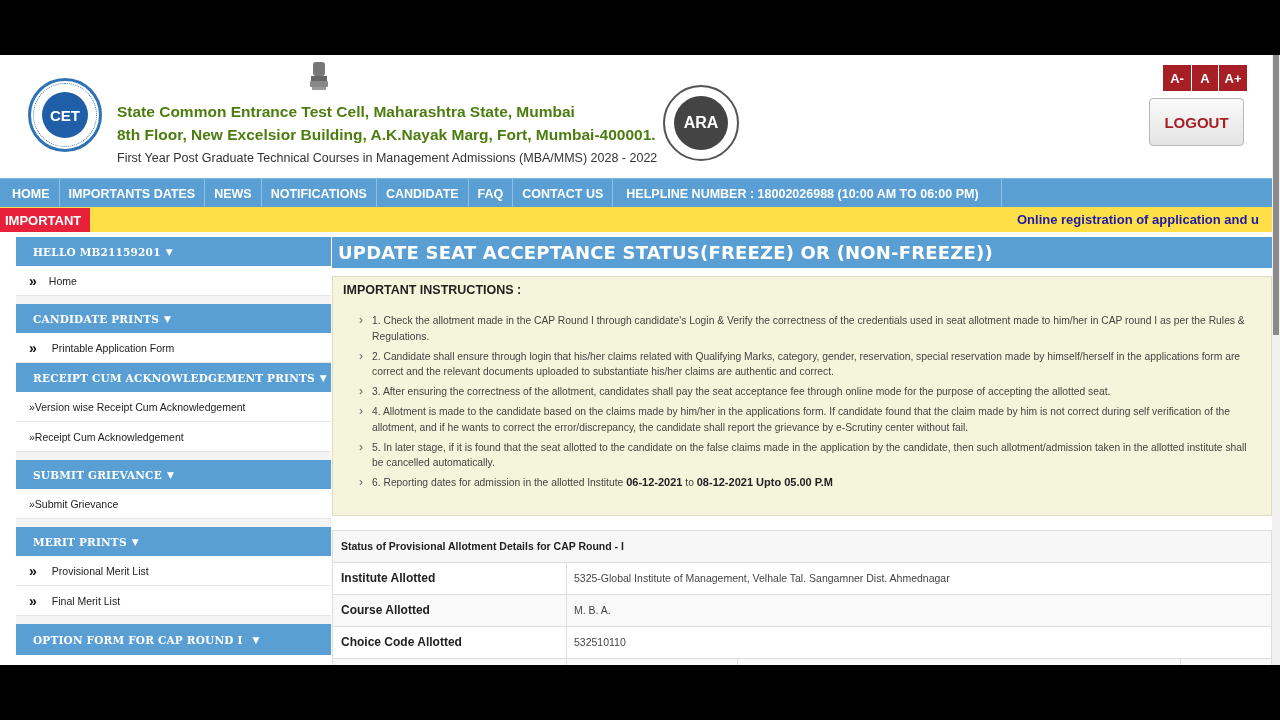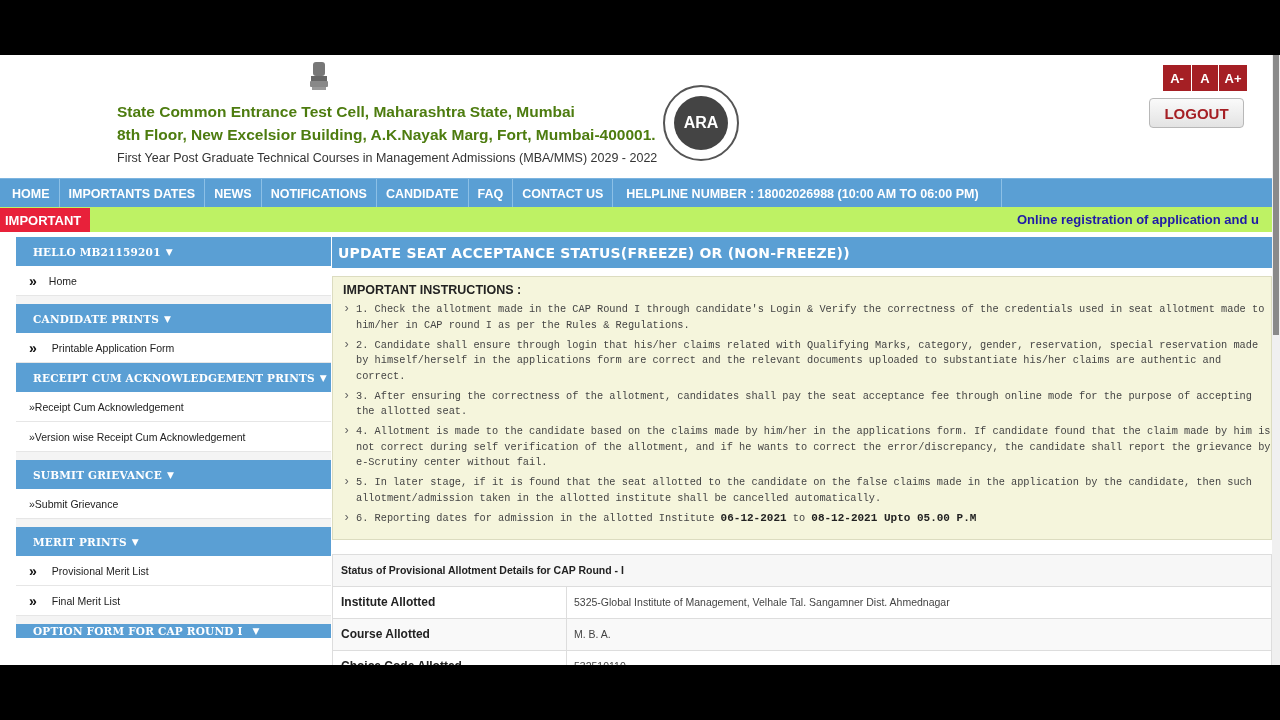--- a/index.html
+++ b/index.html
@@ -15,70 +15,74 @@
   .emblem { position:absolute; left:307px; top:5px; width:24px; height:32px; }
   .title1, .title2 { position:absolute; left:117px; font-size:15.5px; font-weight:bold; color:#4d7c0f; white-space:nowrap; }
   .title1 { top:48px; }
   .title2 { top:71px; }
   .subtitle { position:absolute; left:117px; top:96px; font-size:12.5px; color:#333; white-space:nowrap; }
   .ara-logo { position:absolute; left:663px; top:30px; width:76px; height:76px; border-radius:50%; background:#fff; border:2px solid #555; box-sizing:border-box; }
   .ara-logo .inner { position:absolute; left:9px; top:9px; width:54px; height:54px; border-radius:50%; background:#444; color:#fff; font-weight:bold; font-size:16px; display:flex; align-items:center; justify-content:center; }
   .font-btns { position:absolute; left:1163px; top:10px; display:flex; gap:1px; }
   .font-btn { width:26px; height:26px; background:#a51f24; color:#fff; font-weight:bold; font-size:13px; display:flex; align-items:center; justify-content:center; cursor:pointer; }
   .font-btn.w { width:28px; }
-  .logout-btn { position:absolute; left:1149px; top:43px; width:95px; height:30px; border:1px solid #b8b8b8; border-radius:4px; background:linear-gradient(#fafafa,#e3e3e3); color:#a51f24; font-weight:bold; font-size:15px; display:flex; align-items:center; justify-content:center; box-sizing:border-box; cursor:pointer; }
+  .logout-btn { position:absolute; left:1149px; top:43px; width:95px; height:48px; border:1px solid #b8b8b8; border-radius:4px; background:linear-gradient(#fafafa,#e3e3e3); color:#a51f24; font-weight:bold; font-size:15px; display:flex; align-items:center; justify-content:center; box-sizing:border-box; cursor:pointer; }
   
   .nav { position:absolute; left:0; top:123px; width:1272px; height:29px; background:#5a9fd4; display:flex; border-top:1px solid #7cb4df; }
   .nav-item { color:#fff; font-weight:bold; font-size:12.5px; padding:0 9px 0 9px; display:flex; align-items:center; border-right:1px solid #8cc0e6; white-space:nowrap; cursor:pointer; }
   .nav-item:first-child { padding-left:12px; }
   
-  .ticker { position:absolute; left:0; top:152px; width:1272px; height:25px; background:#bef264; }
+  .ticker { position:absolute; left:0; top:152px; width:1272px; height:25px; background:#fde047; }
   .ticker .label { position:absolute; left:0; top:1px; height:24px; width:90px; background:#e8213a; color:#fff; font-weight:bold; font-size:13px; display:flex; align-items:center; padding-left:5px; box-sizing:border-box; }
   .ticker .msg { position:absolute; left:1017px; top:5px; color:#1f1aa8; font-weight:bold; font-size:13px; white-space:nowrap; }
   
   .sidebar { position:absolute; left:16px; top:182px; width:315px; }
   .sb-head { background:#5a9fd4; color:#fff; font-family:"DejaVu Serif", serif; font-weight:bold; font-size:10.5px; height:29px; display:flex; align-items:center; padding-left:17px; letter-spacing:0.2px; cursor:pointer; }
   .sb-head .caret { margin-left:5px; font-size:9px; }
   .sb-item { background:#fff; border-bottom:1px solid #e6e6e6; font-size:10.5px; color:#222; height:29px; display:flex; align-items:center; padding-left:13px; cursor:pointer; }
   .sb-item .dbl { font-weight:bold; font-size:14px; margin-right:12px; color:#111; }
   .sb-item.plain { padding-left:13px; }
   .sb-gap { height:8px; background:#f4f4f4; }
   
   .main { position:absolute; left:332px; top:182px; width:940px; }
-  .page-title { background:#5a9fd4; color:#fff; font-family:"DejaVu Sans", sans-serif; font-weight:bold; font-size:14px; height:31px; display:flex; align-items:center; padding-left:6px; letter-spacing:0.2px; }
+  .page-title { background:#5a9fd4; color:#fff; font-family:"DejaVu Sans", sans-serif; font-weight:bold; font-size:18px; height:31px; display:flex; align-items:center; padding-left:6px; letter-spacing:0.2px; }
   .instr { margin-top:8px; background:#f5f5dc; border:1px solid #dcdcc0; padding:6px 0 8px 10px; }
   .instr h3 { margin:0 0 5px 0; font-size:12.5px; font-weight:bold; color:#222; }
-  .instr ul { list-style:none; margin:0; padding:0;font-family:Liberation Mono, monospace; }
+  .instr ul { list-style:none; margin:16px; padding:0; }
   .instr li { position:relative; padding-left:13px; font-size:10.3px; color:#444; line-height:15.5px; margin-bottom:4.5px; }
   .instr li:before { content:"›"; position:absolute; left:0; top:0; color:#666; font-size:12px; }
   .instr li b { color:#222; font-size:11px; }
   .alloc { margin-top:14px; border:1px solid #ddd; }
   .alloc .cap { background:#f7f7f7; font-size:10.5px; font-weight:bold; color:#222; height:31px; display:flex; align-items:center; padding-left:8px; border-bottom:1px solid #ddd; }
   .alloc .row { display:flex; height:31px; border-bottom:1px solid #ddd; }
   .alloc .row:nth-child(odd) { background:#f9f9f9; }
   .alloc .k { width:234px; border-right:1px solid #ddd; font-weight:bold; font-size:12px; color:#222; display:flex; align-items:center; padding-left:8px; box-sizing:border-box; }
   .alloc .v { flex:1; font-size:10.5px; color:#444; display:flex; align-items:center; padding-left:7px; }
   .alloc .v2 { width:171px; border-right:1px solid #ddd; font-size:10.5px; color:#444; display:flex; align-items:center; padding-left:7px; box-sizing:border-box; }
   .alloc .k2 { width:443px; border-right:1px solid #ddd; font-weight:bold; font-size:12px; color:#222; display:flex; align-items:center; justify-content:flex-end; padding-right:7px; box-sizing:border-box; }
 </style>
 </head>
 <body>
 
 <div class="viewport">
 
   <div class="header">
+    <div class="cet-logo">
+      <div class="ring"></div>
+      <div class="inner">CET</div>
+    </div>
     <svg class="emblem" viewBox="0 0 24 32">
       <rect x="6" y="2" width="12" height="14" rx="3" fill="#777"></rect>
       <rect x="4" y="16" width="16" height="5" fill="#666"></rect>
       <rect x="3" y="21" width="18" height="6" rx="1" fill="#888"></rect>
       <rect x="5" y="27" width="14" height="3" fill="#999"></rect>
     </svg>
     <div class="title1">State Common Entrance Test Cell, Maharashtra State, Mumbai</div>
     <div class="title2">8th Floor, New Excelsior Building, A.K.Nayak Marg, Fort, Mumbai-400001.</div>
-    <div class="subtitle">First Year Post Graduate Technical Courses in Management Admissions (MBA/MMS) 2029 - 2022</div>
+    <div class="subtitle">First Year Post Graduate Technical Courses in Management Admissions (MBA/MMS) 2028 - 2022</div>
     <div class="ara-logo">
       <div class="inner">ARA</div>
     </div>
     <div class="font-btns">
       <div class="font-btn w">A-</div>
       <div class="font-btn">A</div>
       <div class="font-btn w">A+</div>
     </div>
     <div class="logout-btn">LOGOUT</div>
   </div>
@@ -116,22 +120,22 @@
     </div>
     <div class="sb-item">
       <span class="dbl" style="margin-right:15px;">»</span>
       <span>Printable Application Form</span>
     </div>
 
     <div class="sb-head">
       <span>RECEIPT CUM ACKNOWLEDGEMENT PRINTS</span>
       <span class="caret">▼</span>
     </div>
+    <div class="sb-item plain">»Version wise Receipt Cum Acknowledgement</div>
     <div class="sb-item plain">»Receipt Cum Acknowledgement</div>
-    <div class="sb-item plain">»Version wise Receipt Cum Acknowledgement</div>
     <div class="sb-gap"></div>
 
     <div class="sb-head">
       <span>SUBMIT GRIEVANCE</span>
       <span class="caret">▼</span>
     </div>
     <div class="sb-item plain">»Submit Grievance</div>
     <div class="sb-gap"></div>
 
     <div class="sb-head">
@@ -141,21 +145,21 @@
     <div class="sb-item">
       <span class="dbl" style="margin-right:15px;">»</span>
       <span>Provisional Merit List</span>
     </div>
     <div class="sb-item">
       <span class="dbl" style="margin-right:15px;">»</span>
       <span>Final Merit List</span>
     </div>
     <div class="sb-gap"></div>
 
-    <div class="sb-head" style="height:14px;">
+    <div class="sb-head" style="height:31px;">
       <span>OPTION FORM FOR CAP ROUND I</span>
       <span class="caret" style="margin-left:10px;">▼</span>
     </div>
   </div>
 
   <div class="main">
     <div class="page-title">UPDATE SEAT ACCEPTANCE STATUS(FREEZE) OR (NON-FREEZE))</div>
 
     <div class="instr">
       <h3>IMPORTANT INSTRUCTIONS :</h3>

